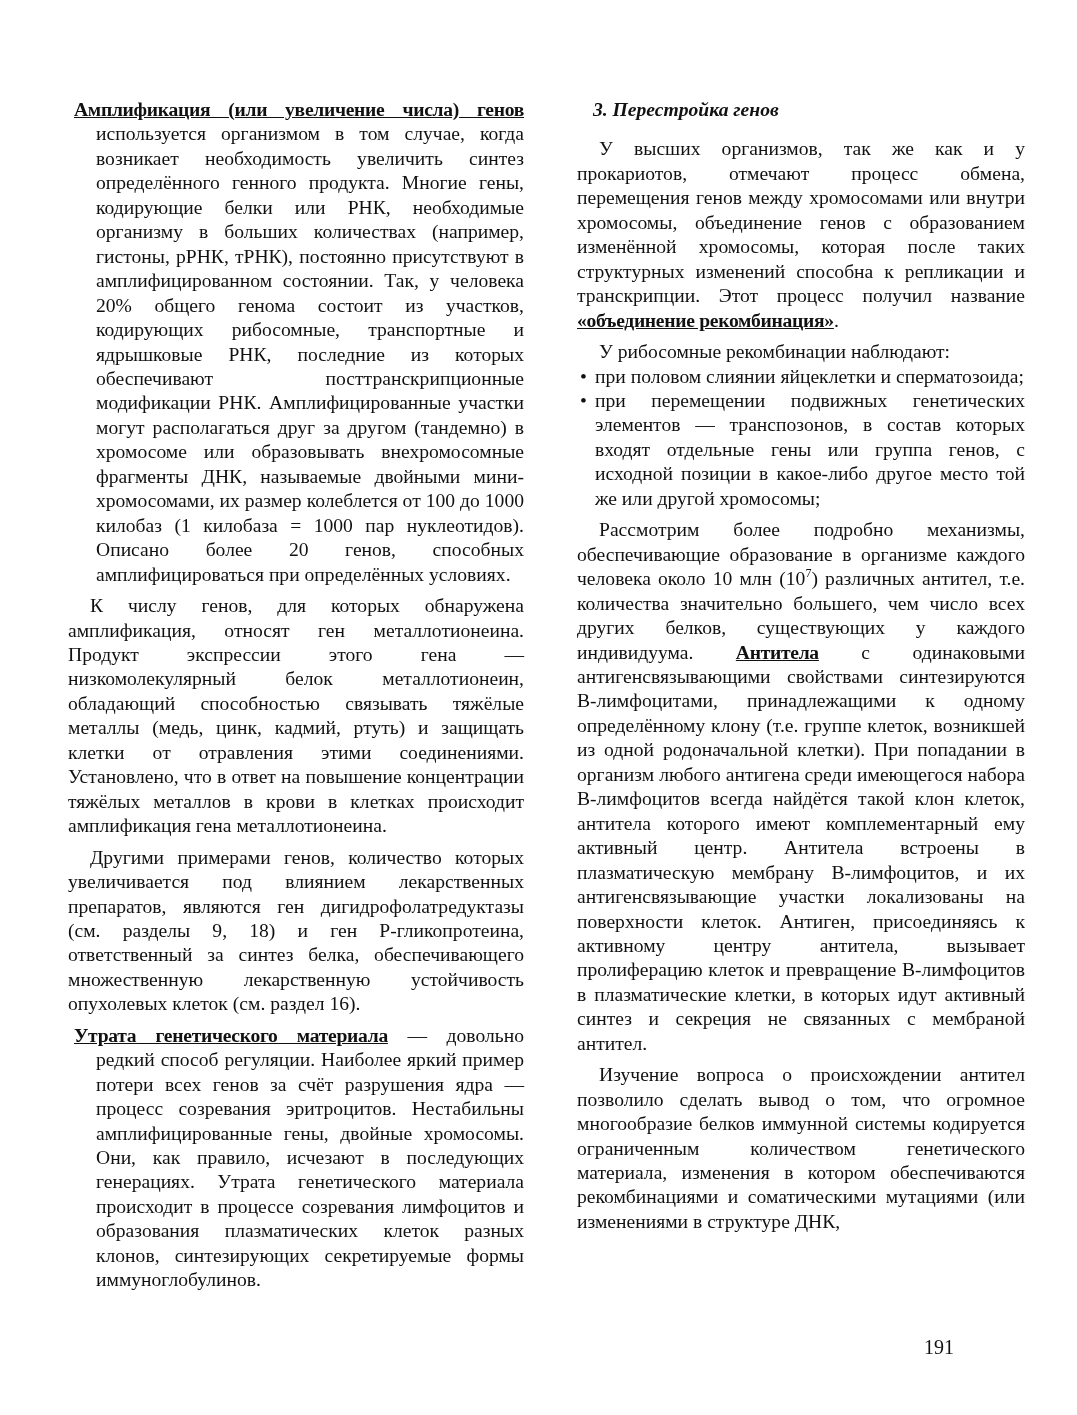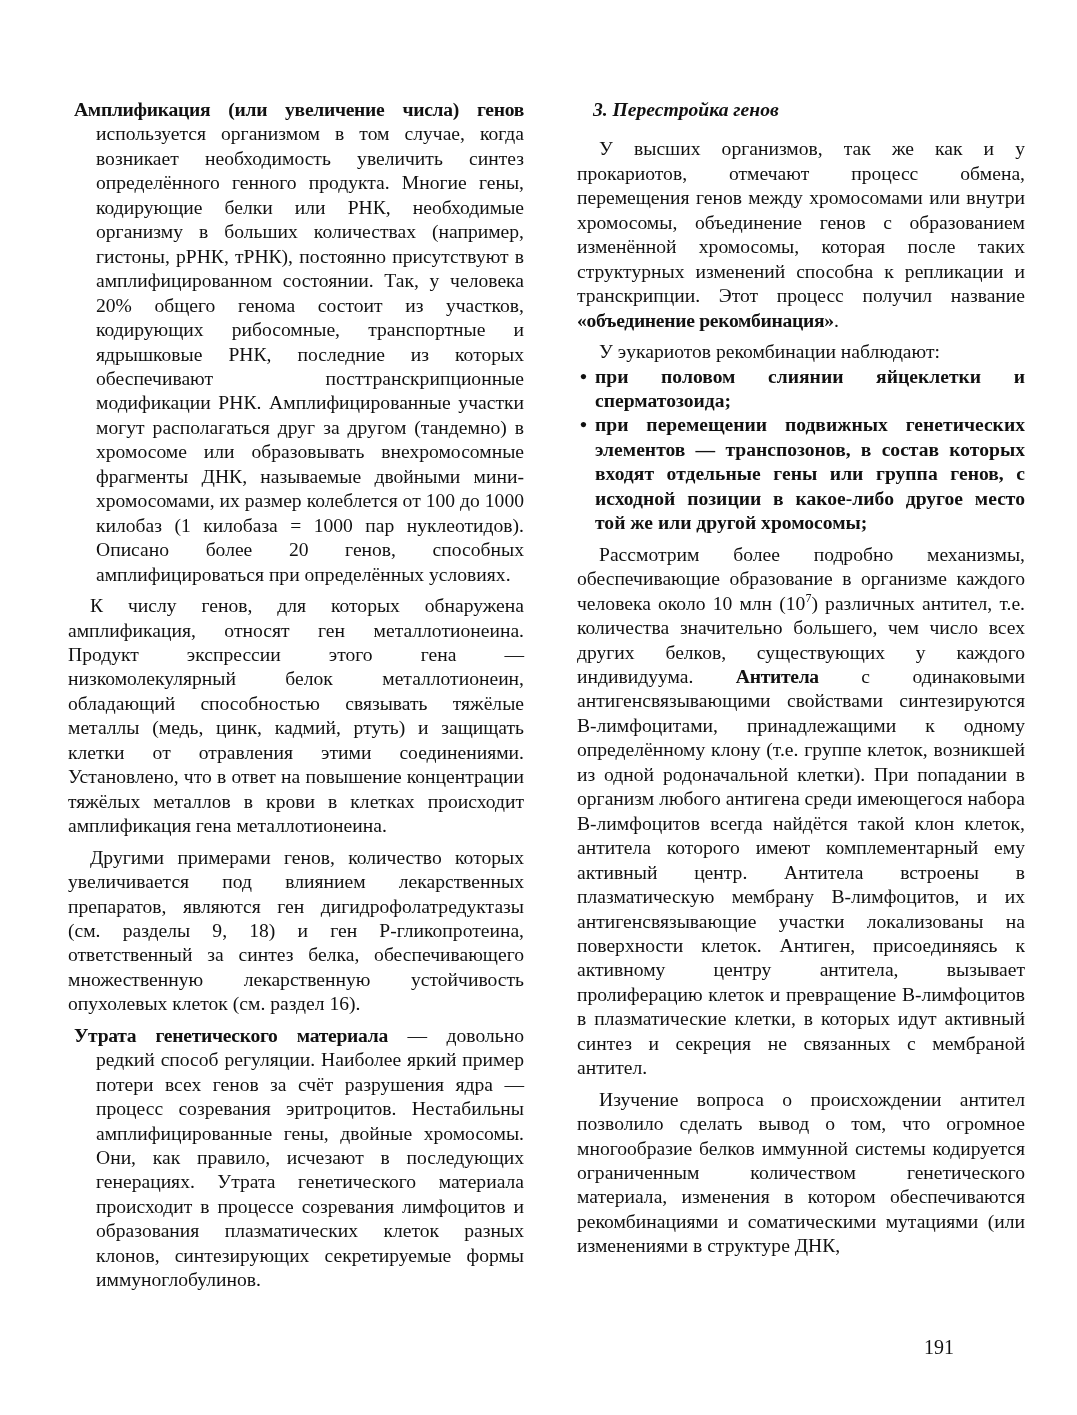--- a/index.html
+++ b/index.html
@@ -10,26 +10,26 @@
   }
   .col {
     position: absolute; top: 98px;
     font-size: 19.6px; line-height: 24.45px;
     text-align: justify;
   }
   .col-left { left: 68px; width: 456px; }
   .col-right { left: 565px; width: 448px; margin-left: 12px; }
   .p { margin: 0 0 7px 0; text-indent: 22px; hyphens: manual; }
   .hang { margin: 0 0 7px 28px; text-indent: -22px; }
-  .hang b, .p b { font-weight: bold; letter-spacing: -0.3px; }
+  .hang b, .p b { font-weight: bold; letter-spacing: -0.3px; text-decoration: underline; }
   .heading {
     font-style: italic; font-weight: bold; margin: 0 0 15px 0; padding-left: 16px;
     font-size: 19.6px;
   }
-  ul.bullets { list-style: none; margin: 0 0 7px 0; padding: 0; font-weight: bold; }
+  ul.bullets { list-style: none; margin: 0 0 7px 0; padding: 0; }
   ul.bullets li { position: relative; padding-left: 18px; text-align: justify; }
   ul.bullets li::before {
     content: "•"; position: absolute; left: 3px; top: 0;
   }
   .page-number {
     position: absolute; left: 924px; top: 1336px;
     font-size: 20px;
   }
   sup { font-size: 12px; line-height: 0; vertical-align: super; }
 </style>
@@ -39,21 +39,21 @@
 <div class="col col-left">
   <p class="hang"><b>Амплификация (или увеличение числа) генов</b><span> используется организмом в том случае, когда возникает необходимость увеличить синтез определённого генного продукта. Многие гены, кодирующие белки или РНК, необходимые организму в больших количествах (например, гистоны, рРНК, тРНК), постоянно присутствуют в амплифицированном состоянии. Так, у человека 20% общего генома состоит из участков, кодирующих рибосомные, транспортные и ядрышковые РНК, последние из которых обеспечивают посттранскрипционные модификации РНК. Амплифицированные участки могут располагаться друг за другом (тандемно) в хромосоме или образовывать внехромосомные фрагменты ДНК, называемые двойными мини-хромосомами, их размер колеблется от 100 до 1000 килобаз (1 килобаза = 1000 пар нуклеотидов). Описано более 20 генов, способных амплифицироваться при определённых условиях.</span></p>
   <p class="p">К числу генов, для которых обнаружена амплификация, относят ген металлотионеина. Продукт экспрессии этого гена — низкомолекулярный белок металлотионеин, обладающий способностью связывать тяжёлые металлы (медь, цинк, кадмий, ртуть) и защищать клетки от отравления этими соединениями. Установлено, что в ответ на повышение концентрации тяжёлых металлов в крови в клетках происходит амплификация гена металлотионеина.</p>
   <p class="p">Другими примерами генов, количество которых увеличивается под влиянием лекарственных препаратов, являются ген дигидрофолатредуктазы (см. разделы 9, 18) и ген Р-гликопротеина, ответственный за синтез белка, обеспечивающего множественную лекарственную устойчивость опухолевых клеток (см. раздел 16).</p>
   <p class="hang"><b>Утрата генетического материала</b><span> — довольно редкий способ регуляции. Наиболее яркий пример потери всех генов за счёт разрушения ядра — процесс созревания эритроцитов. Нестабильны амплифицированные гены, двойные хромосомы. Они, как правило, исчезают в последующих генерациях. Утрата генетического материала происходит в процессе созревания лимфоцитов и образования плазматических клеток разных клонов, синтезирующих секретируемые формы иммуноглобулинов.</span></p>
 </div>
 
 <div class="col col-right">
   <div class="heading">3. Перестройка генов</div>
   <p class="p"><span>У высших организмов, так же как и у прокариотов, отмечают процесс обмена, перемещения генов между хромосомами или внутри хромосомы, объединение генов с образованием изменённой хромосомы, которая после таких структурных изменений способна к репликации и транскрипции. Этот процесс получил название </span><b>«объединение рекомбинация»</b><span>.</span></p>
-  <p class="p" style="margin-bottom:0">У эукариотов рекомбинации наблюдают:</p>
+  <p class="p" style="margin-bottom:0">У рибосомные рекомбинации наблюдают:</p>
   <ul class="bullets">
     <li>при половом слиянии яйцеклетки и сперматозоида;</li>
     <li>при перемещении подвижных генетических элементов — транспозонов, в состав которых входят отдельные гены или группа генов, с исходной позиции в какое-либо другое место той же или другой хромосомы;</li>
   </ul>
   <p class="p"><span>Рассмотрим более подробно механизмы, обеспечивающие образование в организме каждого человека около 10 млн (10</span><sup>7</sup><span>) различных антител, т.е. количества значительно большего, чем число всех других белков, существующих у каждого индивидуума. </span><b>Антитела</b><span> с одинаковыми антигенсвязывающими свойствами синтезируются В-лимфоцитами, принадлежащими к одному определённому клону (т.е. группе клеток, возникшей из одной родоначальной клетки). При попадании в организм любого антигена среди имеющегося набора В-лимфоцитов всегда найдётся такой клон клеток, антитела которого имеют комплементарный ему активный центр. Антитела встроены в плазматическую мембрану В-лимфоцитов, и их антигенсвязывающие участки локализованы на поверхности клеток. Антиген, присоединяясь к активному центру антитела, вызывает пролиферацию клеток и превращение В-лимфоцитов в плазматические клетки, в которых идут активный синтез и секреция не связанных с мембраной антител.</span></p>
   <p class="p">Изучение вопроса о происхождении антител позволило сделать вывод о том, что огромное многообразие белков иммунной системы кодируется ограниченным количеством генетического материала, изменения в котором обеспечиваются рекомбинациями и соматическими мутациями (или изменениями в структуре ДНК,</p>
 </div>
 
 <div class="page-number">191</div>
 

